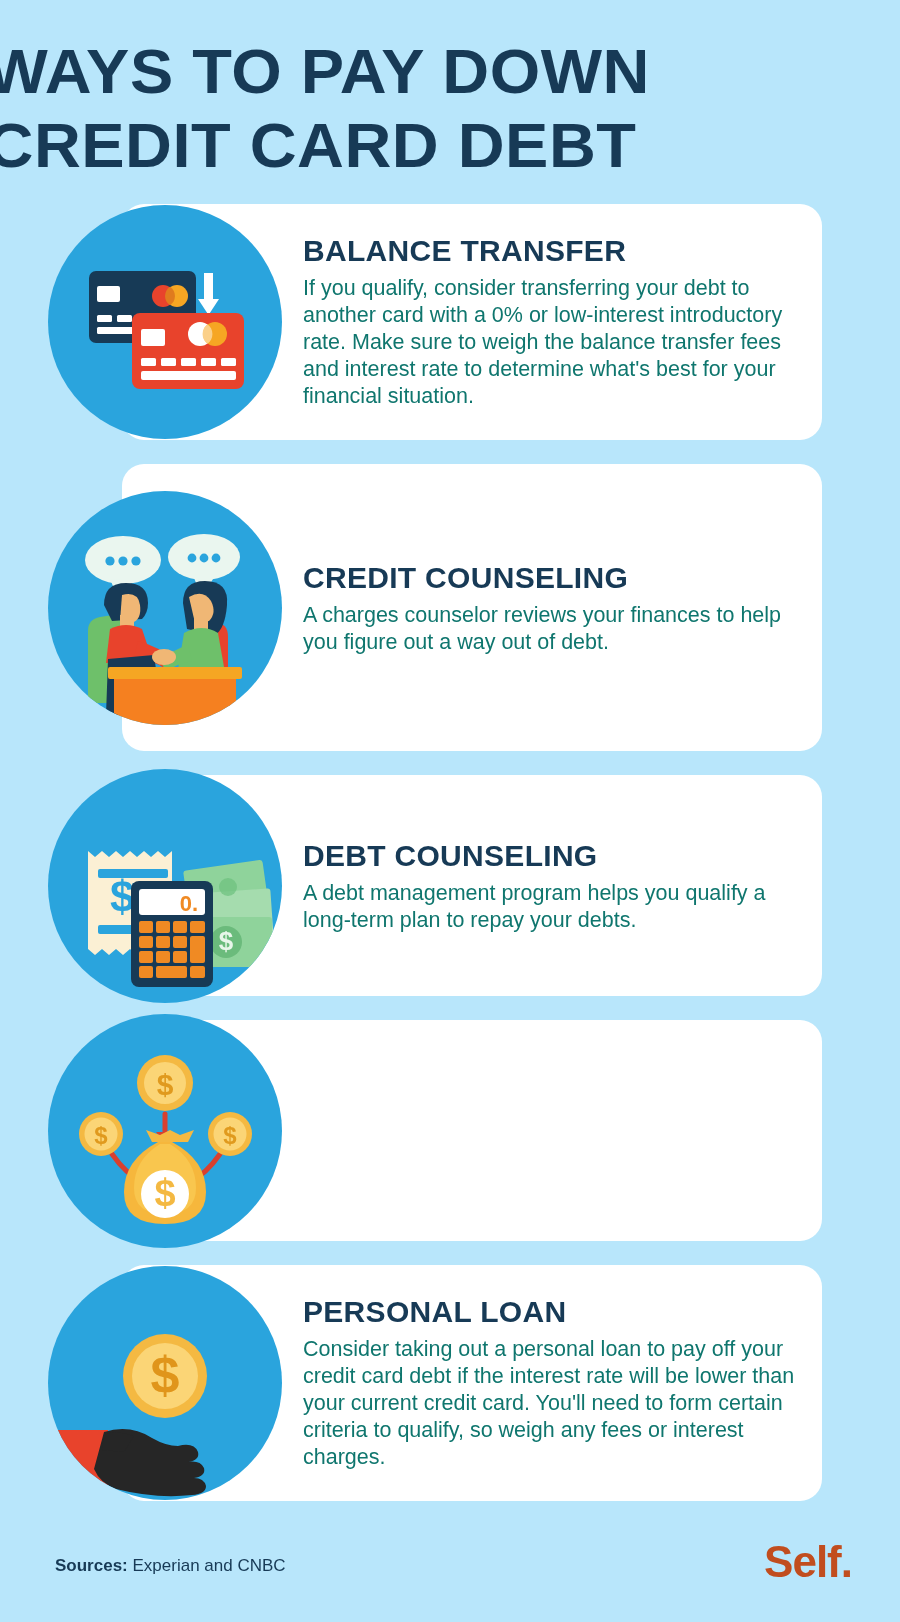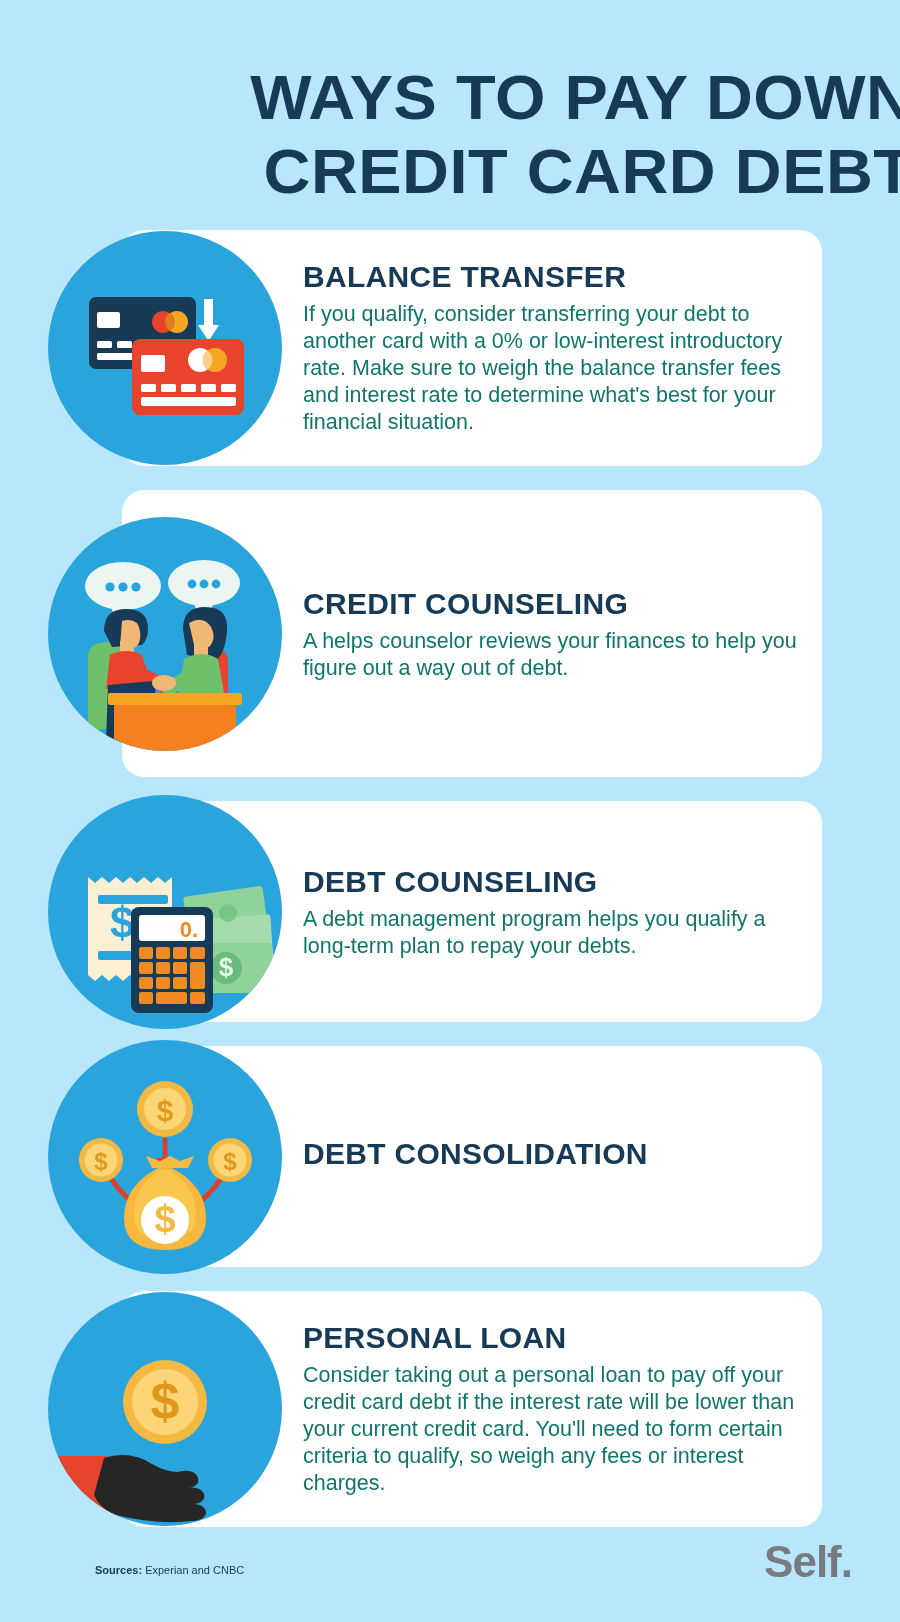--- a/index.html
+++ b/index.html
@@ -10,22 +10,22 @@
     width: 900px;
     height: 1622px;
     background: #b8e6fb;
     font-family: "Liberation Sans", sans-serif;
     overflow: hidden;
     position: relative;
   }
 
   
   .title-block {
-    padding-top: 60px;
-    text-align: right;
+    padding-top: 34px;
+    text-align: left;
   }
   .title-line {
     color: #173a56;
     font-family: "Liberation Sans Narrow", "Liberation Sans", sans-serif;
     font-weight: bold;
     font-size: 63px;
     letter-spacing: 0.5px;
     line-height: 74px;
     transform: scaleX(1.03);
     white-space: nowrap;
@@ -97,31 +97,30 @@
     position: absolute;
     left: 0;
     right: 0;
     bottom: 36px;
     height: 54px;
   }
   .sources {
     position: absolute;
     left: 55px;
     bottom: 10px;
-    font-size: 11px;
+    font-size: 17px;
     color: #173a56;
-    margin-left: 40px;
   }
   .sources b { font-weight: bold; }
   .sources span.src-val { font-weight: normal; }
   .self-logo {
     position: absolute;
     right: 48px;
     bottom: 2px;
-    color: #737373;
+    color: #c2410c;
     font-weight: bold;
     font-size: 44px;
     letter-spacing: -1px;
     line-height: 44px;
     opacity: 0.92;
   }
 </style>
 </head>
 <body>
 
@@ -206,21 +205,21 @@
         <path d="M140 154 q-18 6 -28 16 l6 10 q14 -8 26 -10 z" fill="#6ec06a"></path>
 
         <ellipse cx="116" cy="166" rx="12" ry="8" fill="#f0b775"></ellipse>
 
         <rect x="60" y="176" width="134" height="12" rx="2" fill="#f5a623"></rect>
         <path d="M66 188 h122 v46 h-122 z" fill="#f58020"></path>
       </svg>
     </div>
     <div class="card-text">
       <div class="card-title">CREDIT COUNSELING</div>
-      <div class="card-body">A helps counselor reviews your finances to help you figure out a way out of debt.</div>
+      <div class="card-body">A charges counselor reviews your finances to help you figure out a way out of debt.</div>
     </div>
   </div>
 
   <div class="card-row row-3">
     <div class="card-panel"></div>
     <div class="icon-circle">
       <svg width="234" height="234" viewBox="0 0 234 234">
 
         <g>
           <rect x="138" y="96" width="80" height="48" rx="3" fill="#8fd39b" transform="rotate(-8 178 120)"></rect>
@@ -292,21 +291,20 @@
         <text x="182" y="130" font-family="Liberation Sans, sans-serif" font-size="24" font-weight="bold" fill="#e09a1e" text-anchor="middle">$</text>
 
         <path d="M104 128 l-6 -12 l14 5 l10 -5 l10 5 l14 -5 l-6 12 z" fill="#f4b942"></path>
         <path d="M110 128 q-34 18 -34 50 q0 32 41 32 q41 0 41 -32 q0 -32 -34 -50 z" fill="#f6b73c"></path>
         <path d="M112 130 q-26 16 -26 44 q0 26 31 26 q31 0 31 -26 q0 -28 -26 -44 z" fill="#f9c64e"></path>
         <circle cx="117" cy="180" r="24" fill="#ffffff"></circle>
         <text x="117" y="192" font-family="Liberation Sans, sans-serif" font-size="38" font-weight="bold" fill="#f4b942" text-anchor="middle">$</text>
       </svg>
     </div>
     <div class="card-text">
-      <div class="card-title">DEBT CONSOLIDATION</div>
     </div>
   </div>
 
   <div class="card-row row-5">
     <div class="card-panel"></div>
     <div class="icon-circle">
       <svg width="234" height="234" viewBox="0 0 234 234">
 
         <circle cx="117" cy="110" r="42" fill="#f4b942"></circle>
         <circle cx="117" cy="110" r="33" fill="#fbd576"></circle>

